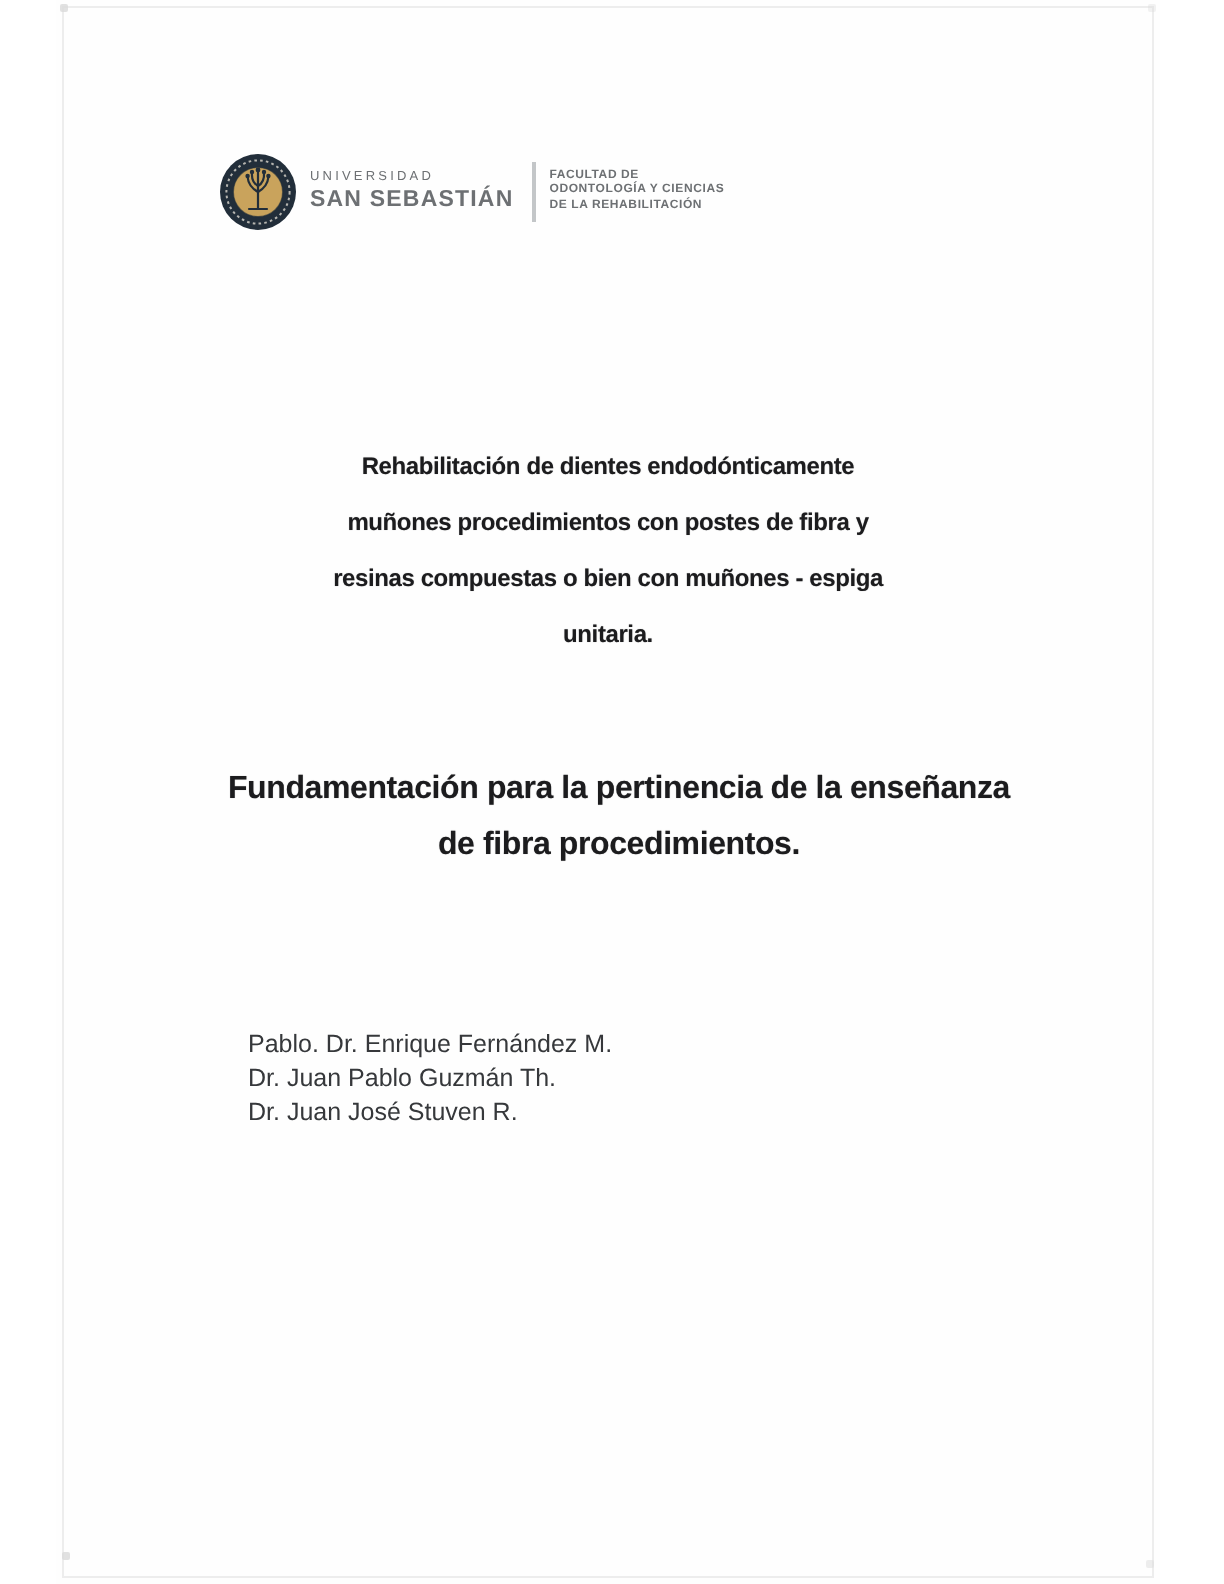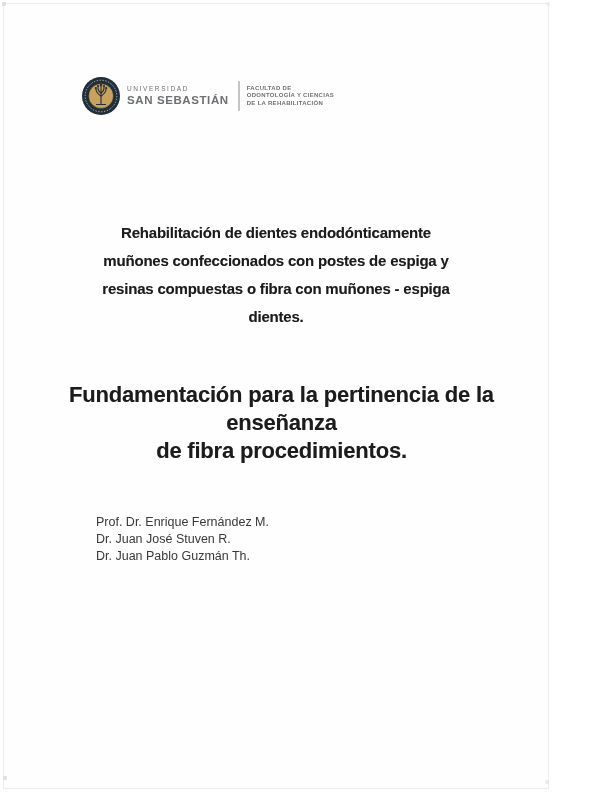--- a/index.html
+++ b/index.html
@@ -15,20 +15,21 @@
   body{
     width:612px;height:792px;
     background:#fff;
     font-family:"Liberation Sans", sans-serif;
     overflow:hidden;
   }
   .page{
     position:relative;
     width:552px;height:792px;
     background:var(--page-bg);
+    margin-left:28px;
   }
   
   .frame{
     position:absolute;
     left:3px;top:3px;right:3px;bottom:3px;
     border:1px solid #ededed;
     pointer-events:none;
   }
   .speck{
     position:absolute;width:4px;height:4px;
@@ -73,30 +74,30 @@
     font-size:6px;font-weight:700;
     line-height:7.5px;letter-spacing:.3px;
     text-transform:uppercase;
   }
 
   
   .title{
     position:absolute;left:0;right:0;top:219px;
     margin:0;
     text-align:center;
-    font-size:15px;font-weight:700;
+    font-size:12px;font-weight:700;
     line-height:28px;letter-spacing:-.2px;
     color:var(--title-text);
     text-shadow:0 0 .5px rgba(0,0,0,.35);
   }
   .subtitle{
     position:absolute;left:11px;right:0;top:381px;
     margin:0;
     text-align:center;
-    font-size:22px;font-weight:700;
+    font-size:16px;font-weight:700;
     line-height:28px;letter-spacing:-.2px;
     color:var(--title-text);
     text-shadow:0 0 .5px rgba(0,0,0,.35);
   }
   .title span,.subtitle span{display:block;}
 
   
   .authors{
     position:absolute;left:96px;top:514px;
     font-size:12.5px;line-height:17.2px;
@@ -147,29 +148,29 @@
 
     <div class="faculty">
       <span>FACULTAD DE</span>
       <span>ODONTOLOGÍA Y CIENCIAS</span>
       <span>DE LA REHABILITACIÓN</span>
     </div>
   </header>
 
   <h1 class="title">
     <span>Rehabilitación de dientes endodónticamente</span>
-    <span>muñones confeccionados con postes de espiga y</span>
-    <span>resinas compuestas o fibra con muñones - espiga</span>
-    <span>dientes.</span>
+    <span>muñones procedimientos con postes de fibra y</span>
+    <span>resinas compuestas o bien con muñones - espiga</span>
+    <span>unitaria.</span>
   </h1>
 
   <h2 class="subtitle">
     <span>Fundamentación para la pertinencia de la enseñanza</span>
     <span>de fibra procedimientos.</span>
   </h2>
 
   <section class="authors">
-    <div>Prof. Dr. Enrique Fernández M.</div>
+    <div>Pablo. Dr. Enrique Fernández M.</div>
+    <div>Dr. Juan Pablo Guzmán Th.</div>
     <div>Dr. Juan José Stuven R.</div>
-    <div>Dr. Juan Pablo Guzmán Th.</div>
   </section>
 
 </div>
 
 </body></html>

